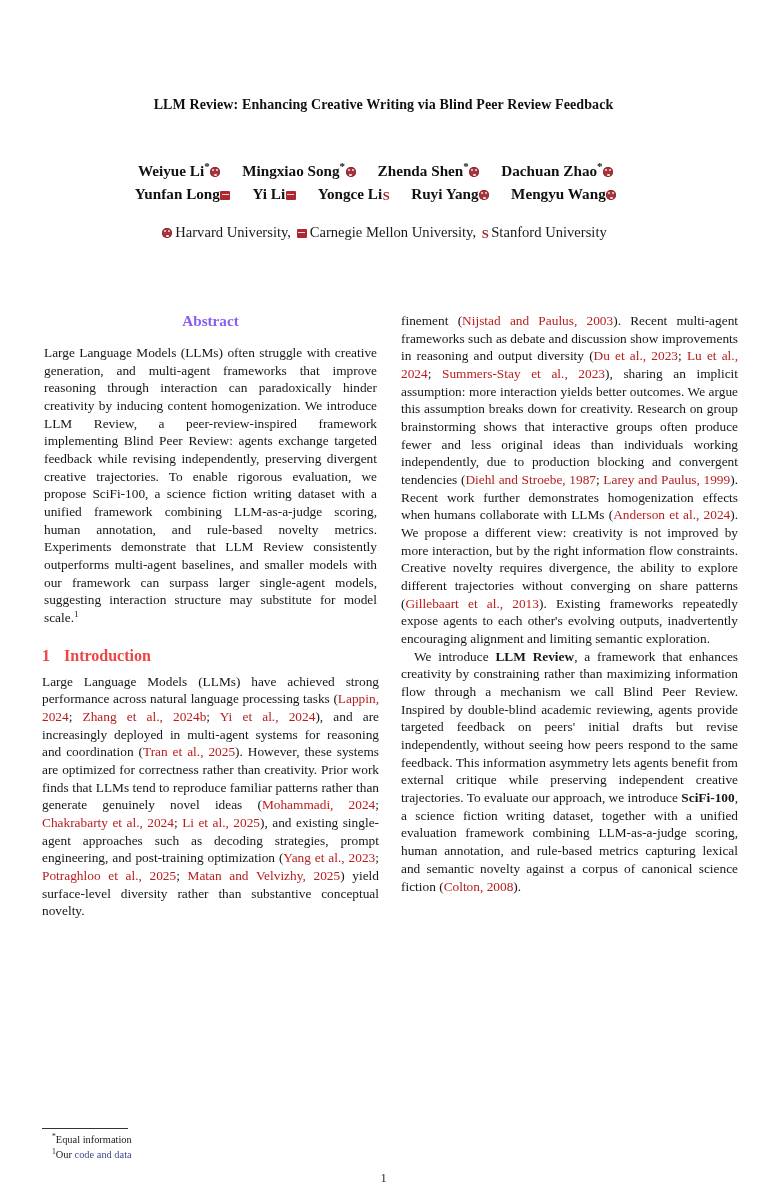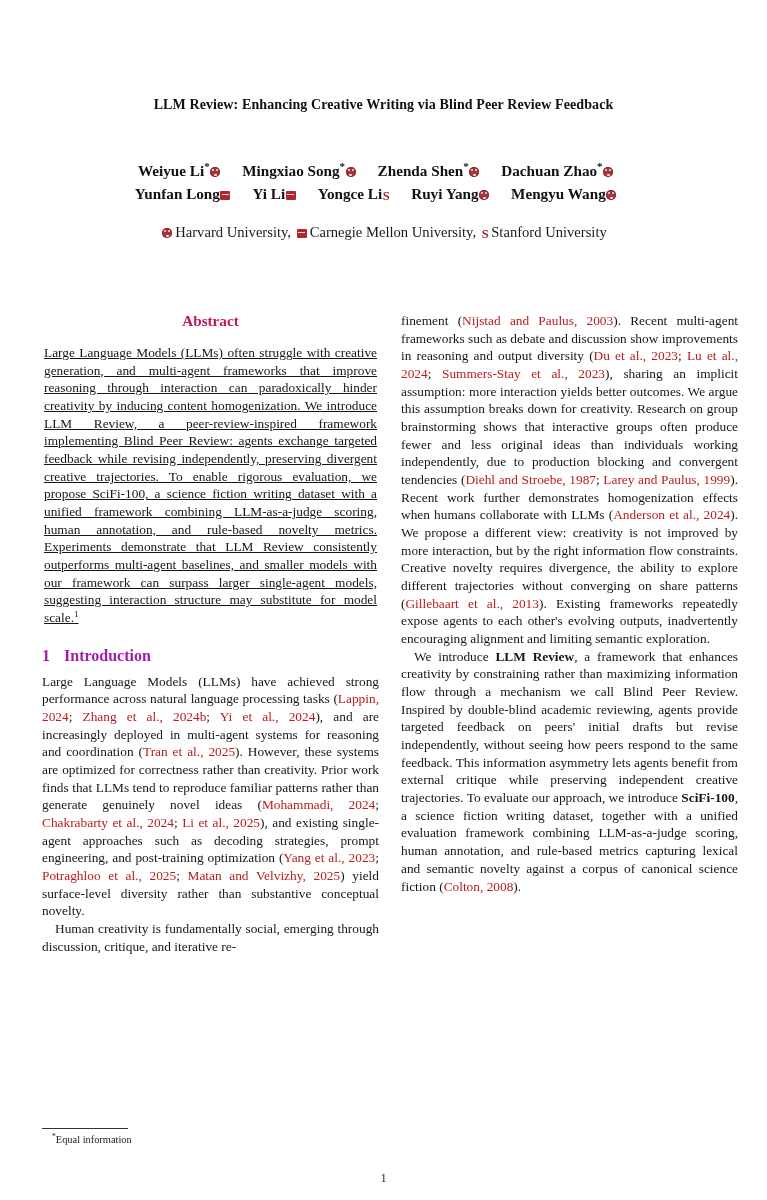--- a/index.html
+++ b/index.html
@@ -146,31 +146,30 @@
     text-align: justify;
     text-justify: inter-word;
     hyphens: manual;
     color: #161616;
   }
   .abstract-heading {
     text-align: center;
     font-size: 15.2px;
     font-weight: bold;
     margin: 0 0 14px 0;
-    color: #be185d;
+    color: #8b5cf6;
   }
   .abs-body {
     padding: 0 2px;
-    text-decoration: underline;
   }
   .section-heading {
     font-size: 16px;
     font-weight: bold;
     margin: 20px 0 8px 0;
-    color: #a21caf;
+    color: #ef4444;
     text-align: left;
   }
   .section-heading .secnum {
     display: inline-block;
     min-width: 22px;
   }
   .para { margin-top: 0; }
   .para.indent { text-indent: 13px; }
   .para + .para { margin-top: 0; }
 
@@ -248,32 +247,32 @@
   <div class="columns">
 
     <div class="col">
       <div class="abstract-heading">Abstract</div>
       <div class="abs-body" id="abstract-body"><span>Large Language Models (LLMs) often struggle with creative generation, and multi-agent frameworks that improve reasoning through interaction can paradoxically hinder creativity by inducing content homogenization. We introduce LLM Review, a peer-review-inspired framework implementing Blind Peer Review: agents exchange targeted feedback while revising independently, preserving divergent creative trajectories. To enable rigorous evaluation, we propose SciFi-100, a science fiction writing dataset with a unified framework combining LLM-as-a-judge scoring, human annotation, and rule-based novelty metrics. Experiments demonstrate that LLM Review consistently outperforms multi-agent baselines, and smaller models with our framework can surpass larger single-agent models, suggesting interaction structure may substitute for model scale.</span><sup class="fn">1</sup></div>
 
       <div class="section-heading"><span class="secnum">1</span><span>Introduction</span></div>
 
       <div id="intro-left">
           <p class="para"><span>Large Language Models (LLMs) have achieved strong performance across natural language processing tasks (</span><a class="cite" href="#">Lappin, 2024</a><span>; </span><a class="cite" href="#">Zhang et al., 2024b</a><span>; </span><a class="cite" href="#">Yi et al., 2024</a><span>), and are increasingly deployed in multi-agent systems for reasoning and coordination (</span><a class="cite" href="#">Tran et al.</a><a class="cite" href="#">, 2025</a><span>). However, these systems are optimized for correctness rather than creativity. Prior work finds that LLMs tend to reproduce familiar patterns rather than generate genuinely novel ideas (</span><a class="cite" href="#">Mohammadi, 2024</a><span>; </span><a class="cite" href="#">Chakrabarty et al., 2024</a><span>; </span><a class="cite" href="#">Li et al., 2025</a><span>), and existing single-agent approaches such as decoding strategies, prompt engineering, and post-training optimization (</span><a class="cite" href="#">Yang et al., 2023</a><span>; </span><a class="cite" href="#">Potraghloo et al., 2025</a><span>; </span><a class="cite" href="#">Matan and Velvizhy, 2025</a><span>) yield surface-level diversity rather than substantive conceptual novelty.</span></p>
-          <p class="para indent"><span>Human creativity is fundamentally social, emerging through discussion, critique, and iterative re-</span></p>
         </div>
     </div>
 
     <div class="col">
       <div id="intro-right">
           <p class="para"><span>finement (</span><a class="cite" href="#">Nijstad and Paulus, 2003</a><span>). Recent multi-agent frameworks such as debate and discussion show improvements in reasoning and output diversity (</span><a class="cite" href="#">Du et al., 2023</a><span>; </span><a class="cite" href="#">Lu et al., 2024</a><span>; </span><a class="cite" href="#">Summers-Stay et al., 2023</a><span>), sharing an implicit assumption: more interaction yields better outcomes. We argue this assumption breaks down for creativity. Research on group brainstorming shows that interactive groups often produce fewer and less original ideas than individuals working independently, due to production blocking and convergent tendencies (</span><a class="cite" href="#">Diehl and Stroebe, 1987</a><span>; </span><a class="cite" href="#">Larey and Paulus, 1999</a><span>). Recent work further demonstrates homogenization effects when humans collaborate with LLMs (</span><a class="cite" href="#">Anderson et al., 2024</a><span>). We propose a different view: creativity is not improved by more interaction, but by the right information flow constraints. Creative novelty requires divergence, the ability to explore different trajectories without converging on share patterns (</span><a class="cite" href="#">Gillebaart et al., 2013</a><span>). Existing frameworks repeatedly expose agents to each other's evolving outputs, inadvertently encouraging alignment and limiting semantic exploration.</span></p>
           <p class="para indent"><span>We introduce </span><span class="bold">LLM Review</span><span>, a framework that enhances creativity by constraining rather than maximizing information flow through a mechanism we call Blind Peer Review. Inspired by double-blind academic reviewing, agents provide targeted feedback on peers' initial drafts but revise independently, without seeing how peers respond to the same feedback. This information asymmetry lets agents benefit from external critique while preserving independent creative trajectories. To evaluate our approach, we introduce </span><span class="bold">SciFi-100</span><span>, a science fiction writing dataset, together with a unified evaluation framework combining LLM-as-a-judge scoring, human annotation, and rule-based metrics capturing lexical and semantic novelty against a corpus of canonical science fiction (</span><a class="cite" href="#">Colton, 2008</a><span>).</span></p>
         </div>
     </div>
   </div>
 
   <div class="footnotes">
     <div class="fn-rule"></div>
     <p class="footnote"><sup>*</sup><span>Equal information</span></p>
+    <p class="footnote"><sup>1</sup><span>Our </span><a class="link" href="#">code and data</a></p>
   </div>
 
   <div class="page-number">1</div>
 
 </div>
 
 </body></html>

